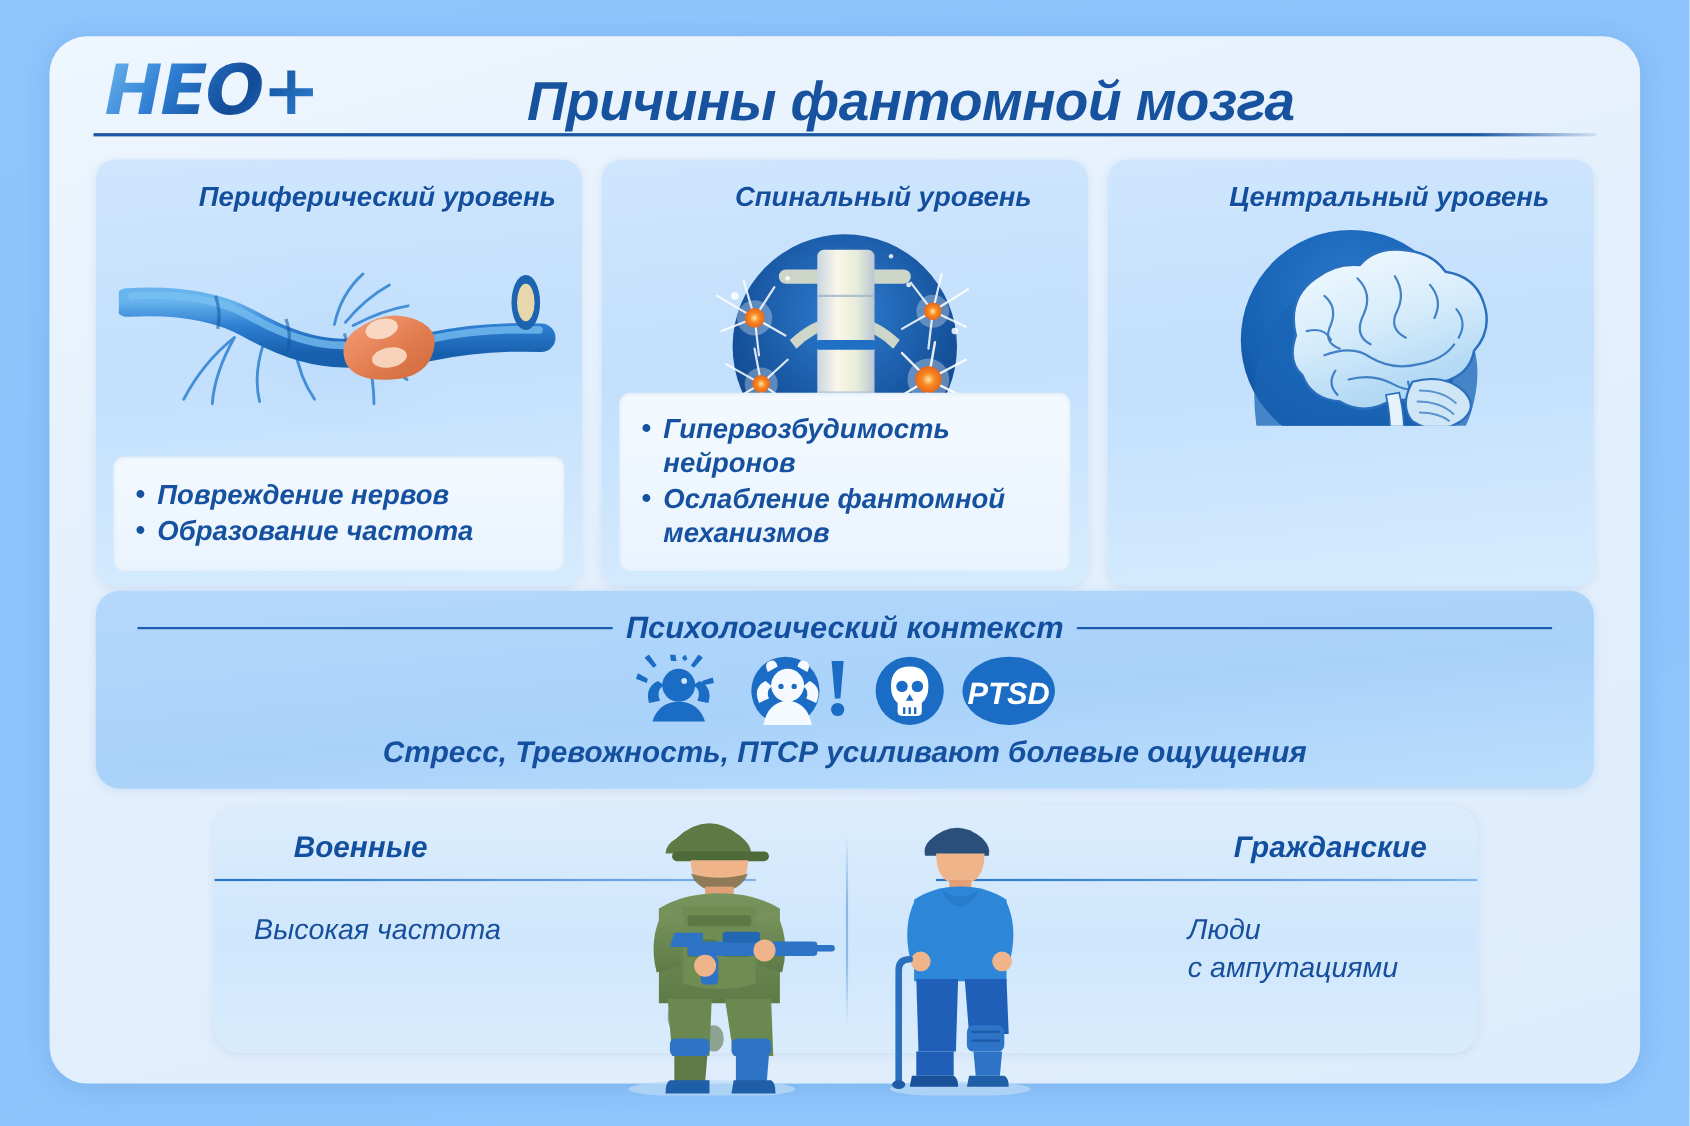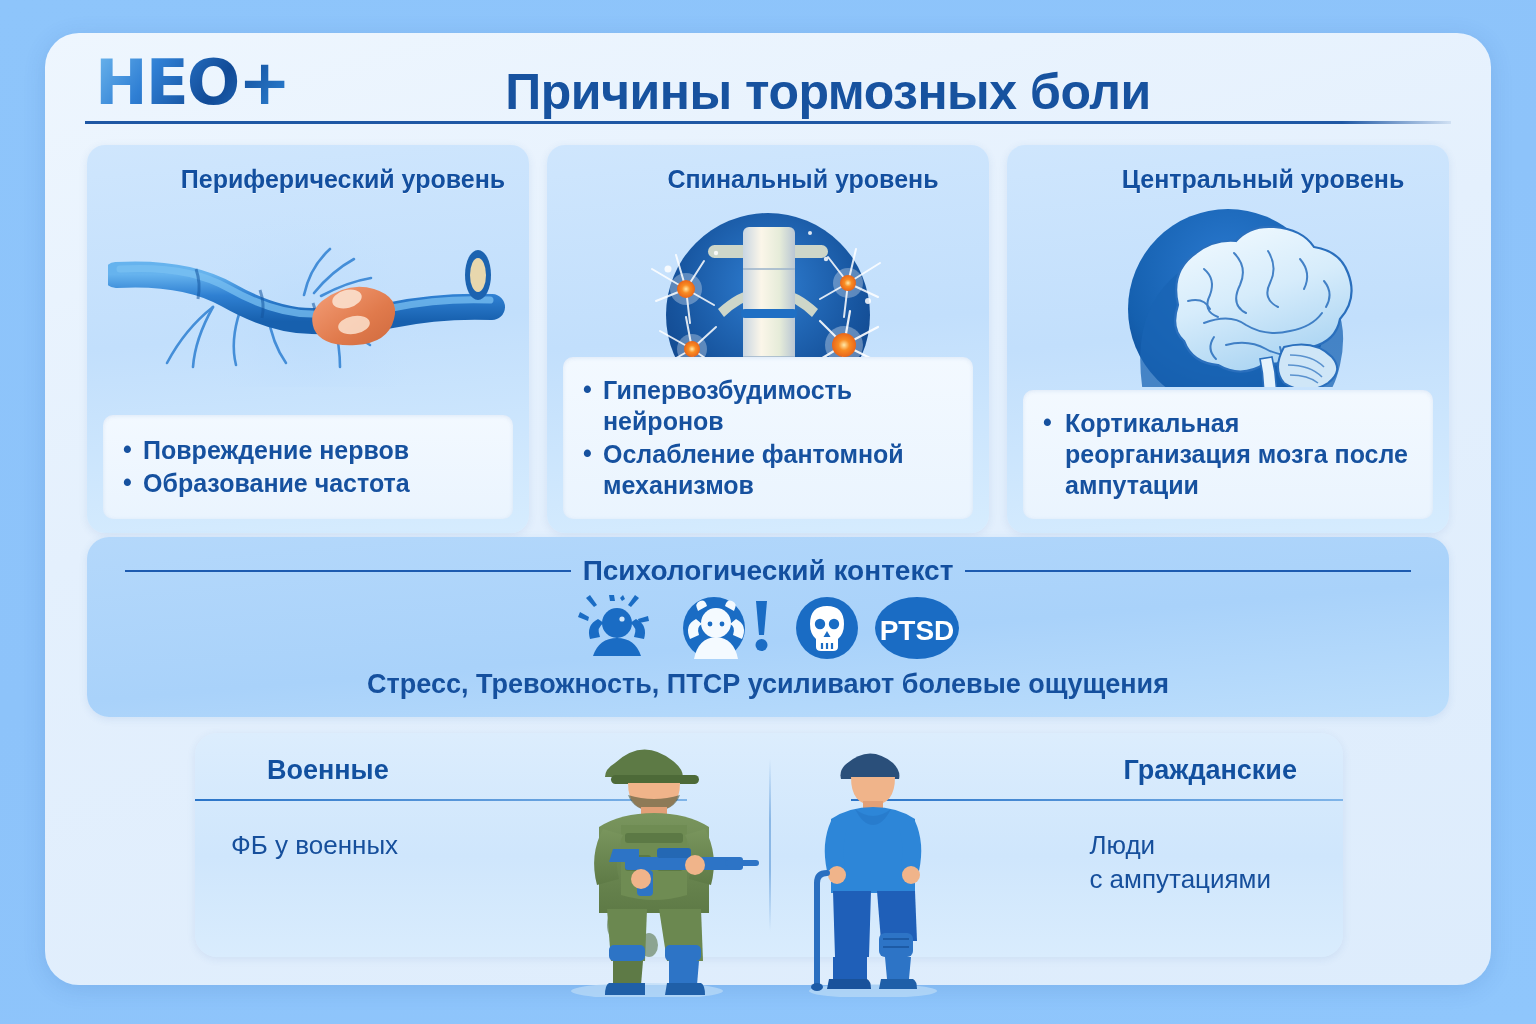--- a/index.html
+++ b/index.html
@@ -13,20 +13,21 @@
     position: relative;
   }
 
   
   #panel {
     position: absolute;
     left: 45px; top: 33px; width: 1446px; height: 952px;
     background: linear-gradient(165deg, #eef6fe 0%, #e4f0fd 40%, #ddecfc 100%);
     border-radius: 34px;
     box-shadow: 0 4px 22px rgba(40,90,160,.16);
+    font-style: italic;
   }
 
   
   #header {
     position: absolute; left: 0; top: 0; width: 100%; height: 92px;
   }
   #logo {
     position: absolute; left: 50px; top: 18px;
     font-size: 63px; font-weight: 700; letter-spacing: -2px;
     line-height: 1;
@@ -133,21 +134,21 @@
     background: linear-gradient(180deg,rgba(130,175,225,0),#8bb8e6 35%,#8bb8e6 65%,rgba(130,175,225,0));
   }
 </style>
 </head>
 <body>
 
 <div id="panel">
 
   <div id="header">
     <div id="logo">HEO+</div>
-    <div id="page-title">Причины тормозных боли</div>
+    <div id="page-title">Причины фантомной мозга</div>
     <div id="header-rule"></div>
   </div>
 
   <div id="cards">
 
     <div class="card">
       <div class="card-title">Периферический уровень</div>
       <div class="card-art">
         <svg width="400" height="190" viewBox="0 0 400 190">
           <defs>
@@ -359,25 +360,20 @@
             <g stroke="#2a6fbd" stroke-width="1.6" fill="none" opacity=".7">
               <path d="M262 158 q22 0 34 12"></path>
                 <path d="M260 168 q22 0 34 12"></path>
                 <path d="M262 178 q18 0 28 8"></path>
             </g>
 
             <path d="M232 162 q6 28 2 50 l14 0 q2 -28 -4 -52 z" fill="#e6f3fc" stroke="#2a6fbd" stroke-width="1.6"></path>
           </g>
         </svg>
       </div>
-      <div class="card-list center">
-        <ul>
-          <li>Кортикальная реорганизация мозга после ампутации</li>
-        </ul>
-      </div>
     </div>
   </div>
 
   <div id="psych">
     <div id="psych-head">
       <div class="line"></div>
       <div id="psych-title">Психологический контекст</div>
       <div class="line"></div>
     </div>
 
@@ -446,21 +442,21 @@
       </span>
     </div>
   </div>
 
   <div id="bottom">
 
     <div class="half left">
       <div class="half-title">Военные</div>
       <div class="half-rule"></div>
       <div class="half-text">
-        <div>ФБ у военных</div>
+        <div>Высокая частота</div>
       </div>
       <div class="figure">
         <svg width="230" height="268" viewBox="0 0 230 268">
           <defs>
             <linearGradient id="camoG" x1="0" y1="0" x2="0" y2="1">
               <stop offset="0%" stop-color="#79955d"></stop>
                 <stop offset="100%" stop-color="#5e7a46"></stop>
             </linearGradient>
           </defs>
           <ellipse cx="118" cy="262" rx="76" ry="8" fill="#bcdcf7" opacity=".7"></ellipse>

